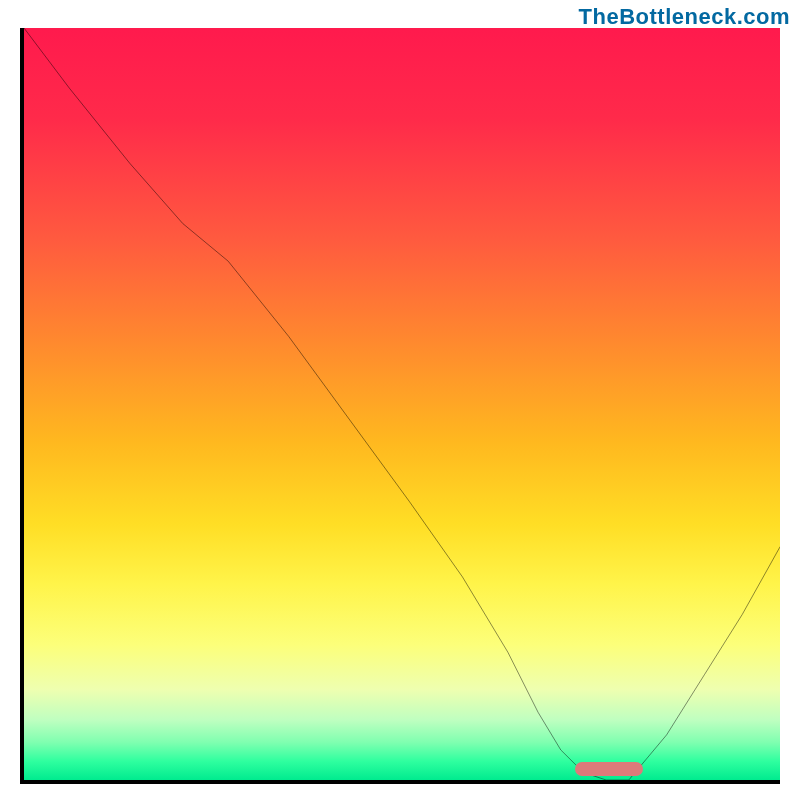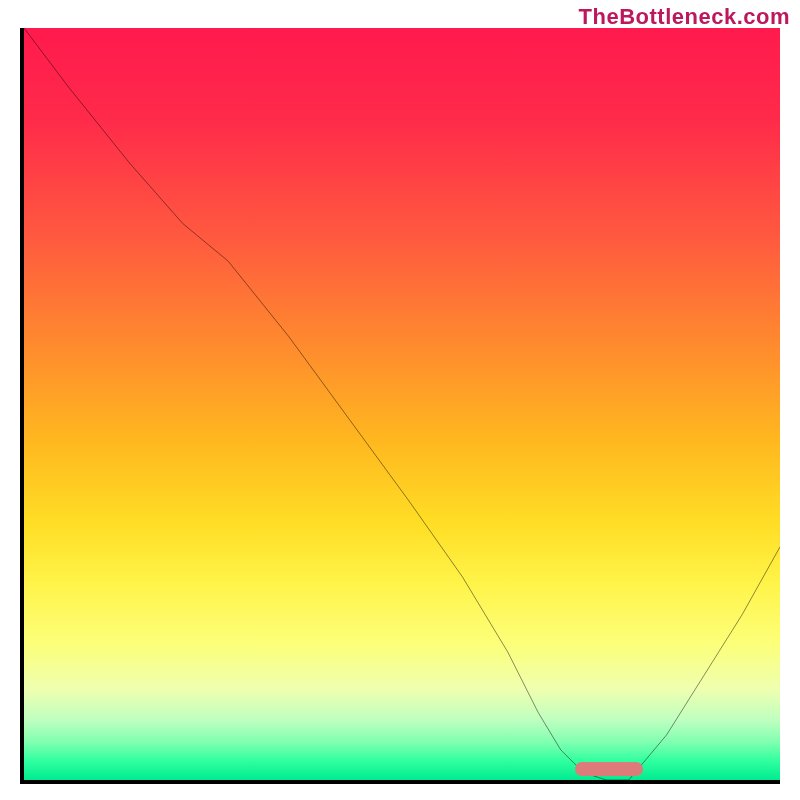--- a/index.html
+++ b/index.html
@@ -15,21 +15,21 @@
     width: 800px;
     height: 800px;
   }
   .watermark {
     position: absolute;
     top: 4px;
     right: 10px;
     font-family: Arial, Helvetica, sans-serif;
     font-weight: 600;
     font-size: 22px;
-    color: #be185d;
+    color: #0369a1;
     letter-spacing: 0.5px;
     user-select: none;
     text-align: center;
   }
   .plot-area {
     position: absolute;
     left: 20px;
     top: 28px;
     width: 760px;
     height: 756px;

